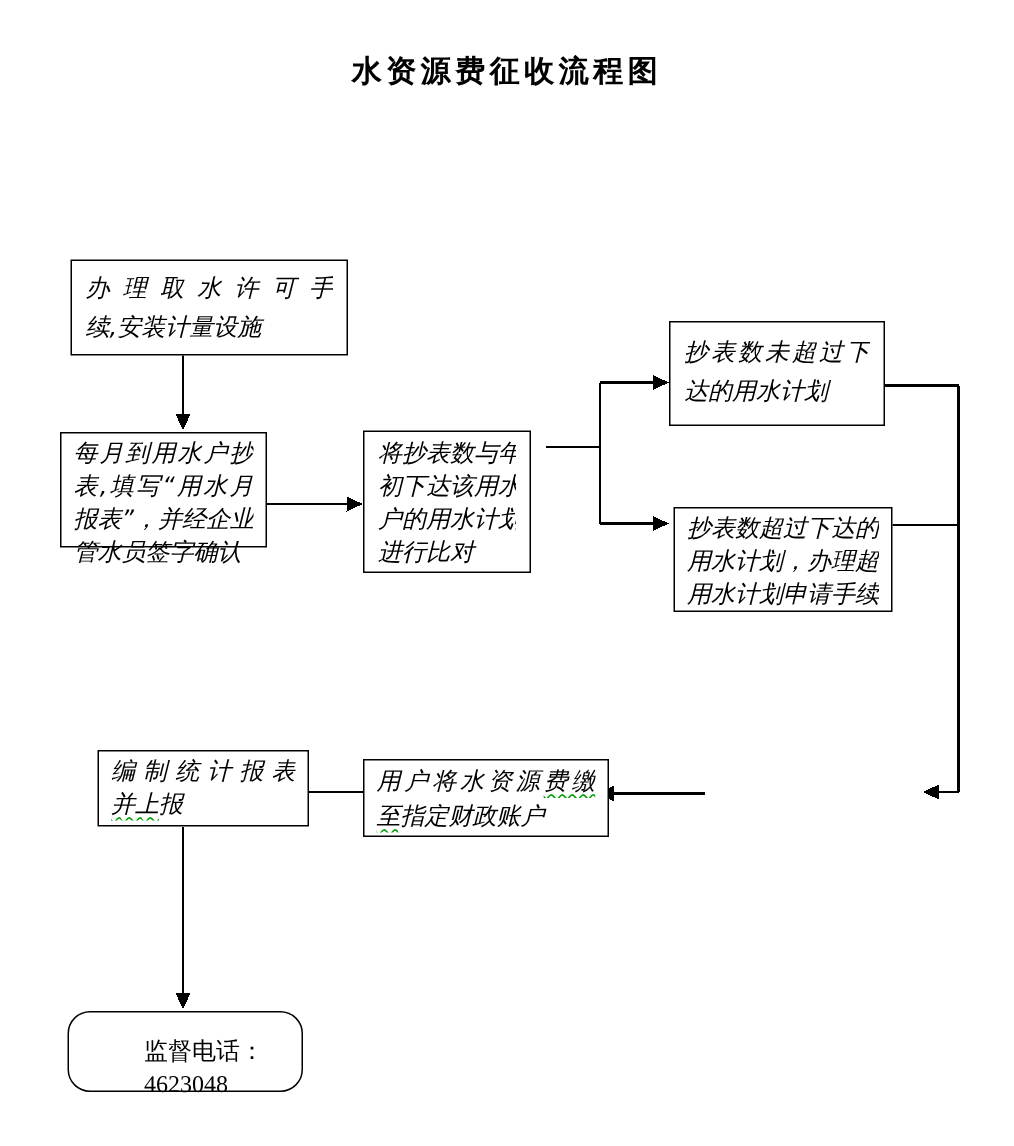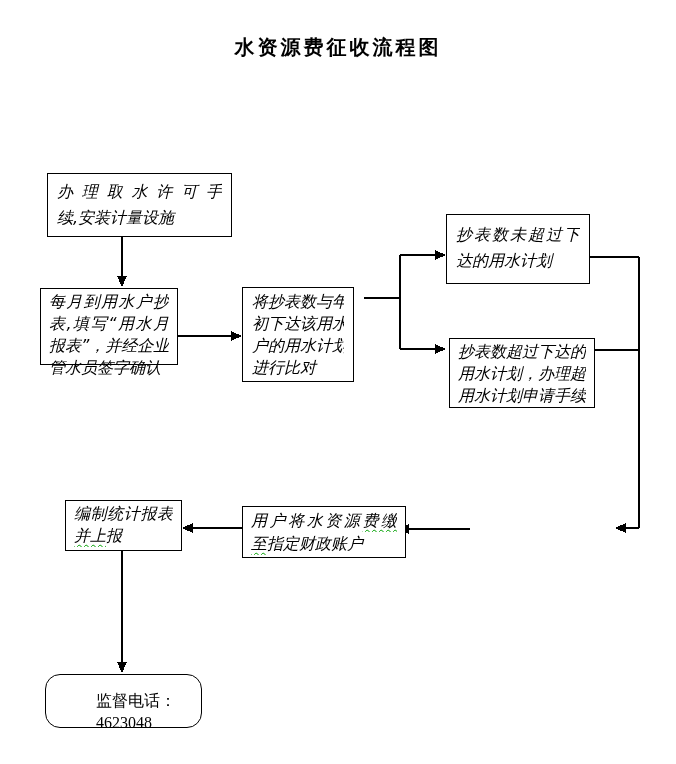--- a/index.html
+++ b/index.html
@@ -39,21 +39,21 @@
     text-underline-offset:3px;
   }
   
   #b1{left:47px;top:127px;width:185px;height:64px;padding:5px 9px;line-height:26px;margin-top:46px;}
   #b2{left:40px;top:288px;width:138px;height:77px;padding:2px 8px;line-height:22px;}
   #b3{left:242px;top:287px;width:112px;height:95px;padding:3px 9px;line-height:22px;}
   #b4{left:446px;top:214px;width:144px;height:70px;padding:7px 9px;line-height:26px;}
   #b5{left:449px;top:338px;width:146px;height:70px;padding:2px 8px;line-height:22px;}
   #b6{left:470px;top:506px;width:145px;height:53px;padding:2px 9px;line-height:23px;}
   #b7{left:242px;top:506px;width:164px;height:52px;padding:2px 8px;line-height:23px;}
-  #b8{left:65px;top:500px;width:117px;height:51px;padding:2px 8px;line-height:22px;}
+  #b8{left:65px;top:500px;width:141px;height:51px;padding:2px 8px;line-height:22px;}
   #b9{left:45px;top:674px;width:157px;height:54px;padding:15px 0 0 50px;
       font-style:normal;font-size:16px;line-height:22px;border-radius:15px;}
   #b9 .num{font-family:"Liberation Serif",serif;}
   svg.wires{position:absolute;left:0;top:0;pointer-events:none;}
 </style>
 </head>
 <body>
 
 <div id="canvas">
 

